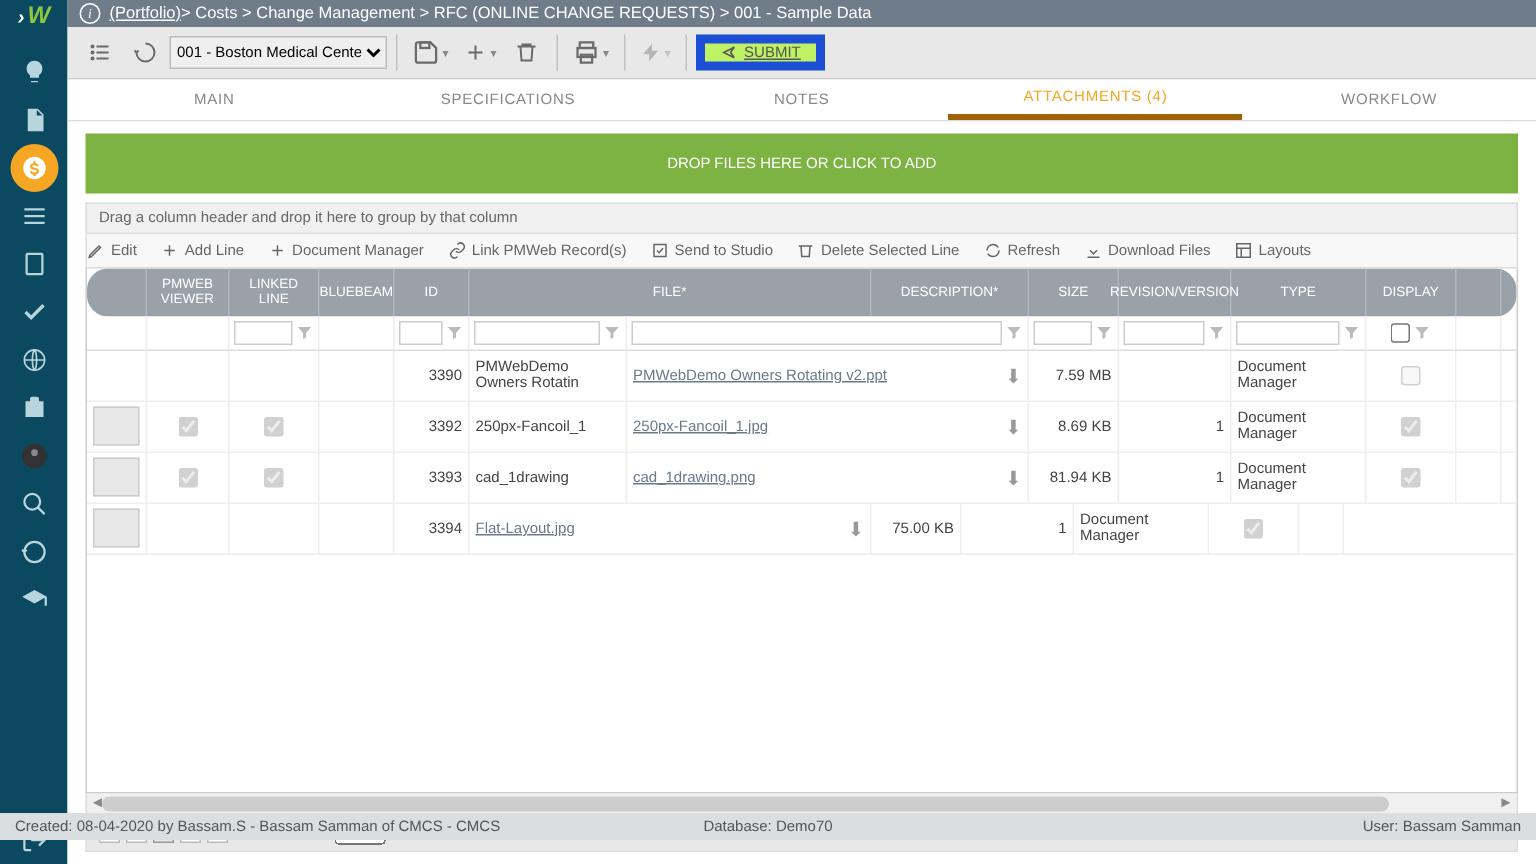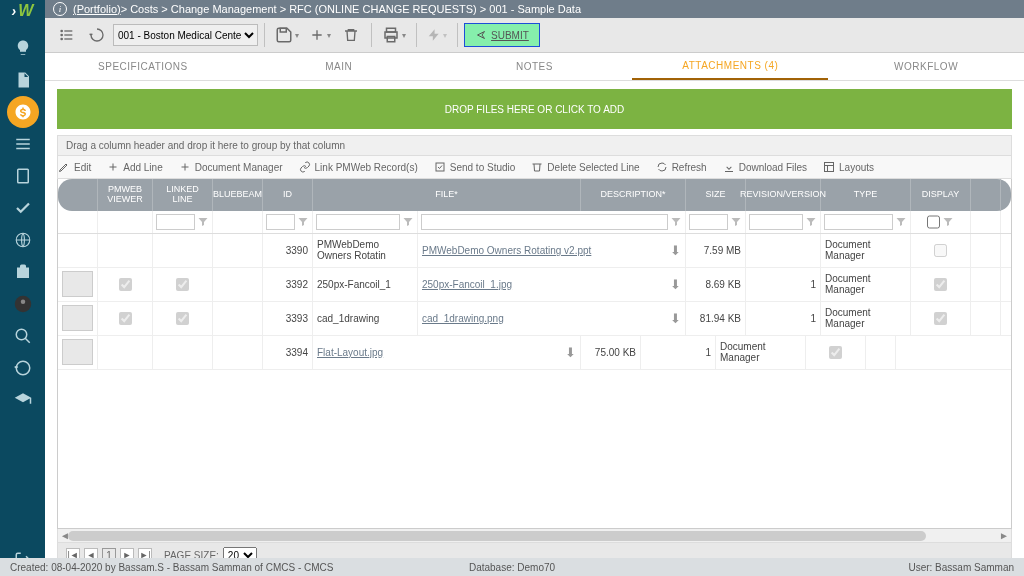--- a/index.html
+++ b/index.html
@@ -15,26 +15,26 @@
 .main { position: absolute; left: 45px; top: 0; right: 0; height: 576px; display: flex; flex-direction: column; }
 
 .breadcrumb-bar { background: #6f7d8a; color: #fff; height: 18px; display: flex; align-items: center; padding: 0 8px; font-size: 11px; }
 .breadcrumb-info { width: 14px; height: 14px; border: 1px solid #fff; border-radius: 50%; display: flex; align-items: center; justify-content: center; font-size: 9px; margin-right: 6px; font-style: italic; font-family: serif; }
 .breadcrumb-link { text-decoration: underline; }
 
 .toolbar { background: #e8e8e8; height: 35px; display: flex; align-items: center; padding: 0 8px; gap: 2px; border-bottom: 1px solid #ccc; }
 .toolbar-btn { height: 28px; min-width: 28px; display: flex; align-items: center; justify-content: center; color: #6a6a6a; cursor: pointer; padding: 0 4px; }
 .toolbar-sep { width: 1px; height: 24px; background: #c0c0c0; margin: 0 4px; }
 .toolbar-select { height: 22px; font-size: 10px; width: 145px; border: 1px solid #bbb; }
-.submit-btn { height: 24px; border: 1px solid #1d4ed8; background: #86efac; padding: 0 10px; display: flex; align-items: center; gap: 4px; font-size: 10px; cursor: pointer; color: #555; text-decoration: underline; }
+.submit-btn { height: 24px; border: 6px solid #1d4ed8; background: #bef264; padding: 0 10px; display: flex; align-items: center; gap: 4px; font-size: 10px; cursor: pointer; color: #555; text-decoration: underline; }
 .caret { font-size: 8px; margin-left: 2px; color: #888; }
 
 .tabs { background: #fff; height: 28px; display: flex; border-bottom: 1px solid #ddd; }
 .tab { flex: 1; display: flex; align-items: center; justify-content: center; font-size: 10px; color: #888; cursor: pointer; letter-spacing: 0.5px; }
-.tab.active { color: #f5a623; border-bottom: 2px solid #a16207; }
+.tab.active { color: #f5a623; border-bottom: 4px solid #a16207; }
 
 .content { flex: 1; padding: 8px 12px; background: #fff; display: flex; flex-direction: column; overflow: hidden; }
 .dropzone { background: #7cb342; color: #fff; height: 40px; display: flex; align-items: center; justify-content: center; font-size: 10px; margin-bottom: 6px; }
 .group-bar { background: #f0f0f0; border: 1px solid #ddd; padding: 4px 8px; font-size: 10px; color: #666; }
 
 .action-bar { background: #f8f8f8; border: 1px solid #ddd; border-top: none; padding: 5px 0; display: flex; gap: 16px; align-items: center; }
 .action-btn { display: flex; align-items: center; gap: 4px; color: #666; font-size: 10px; cursor: pointer; }
 .action-icon { width: 12px; height: 12px; display: inline-flex; }
 
 .grid { border: 1px solid #ccc; border-top: none; flex: 1; overflow: hidden; display: flex; flex-direction: column; }
@@ -61,21 +61,21 @@
 
 .hscroll { height: 14px; background: #f0f0f0; border: 1px solid #ddd; border-top: none; position: relative; }
 .hscroll-thumb { position: absolute; left: 10px; width: 90%; top: 2px; height: 10px; background: #ccc; border-radius: 5px; }
 .hscroll-arrow { position: absolute; top: 2px; width: 10px; height: 10px; color: #888; font-size: 10px; line-height: 10px; }
 
 .pager { background: #e8e8e8; border: 1px solid #ddd; border-top: none; padding: 4px 8px; display: flex; align-items: center; gap: 4px; font-size: 10px; color: #666; }
 .pager-btn { width: 14px; height: 14px; border: 1px solid #bbb; background: #fff; display: flex; align-items: center; justify-content: center; font-size: 9px; cursor: pointer; }
 .page-num { width: 14px; height: 14px; border: 1px solid #999; display: flex; align-items: center; justify-content: center; }
 .pager-sel { height: 16px; font-size: 10px; }
 
-.footer { position: absolute; bottom: 0; left: 0; right: 0; height: 18px; background: #dadee1; display: flex; align-items: center; justify-content: space-between; padding: 0 10px; font-size: 10px; color: #555; }
+.footer { position: absolute; bottom: 16px; left: 0; right: 0; height: 18px; background: #dadee1; display: flex; align-items: center; justify-content: space-between; padding: 0 10px; font-size: 10px; color: #555; }
 .footer span:nth-child(2), .footer span:nth-child(3) { flex: 1; text-align: center; }
 .footer span:first-child { flex: 1; }
 .footer span:last-child { flex: 1; text-align: right; }
 
 svg { display: block; }
 </style>
 </head>
 <body>
 
 <div class="sidebar">
@@ -215,22 +215,22 @@
     <div class="toolbar-sep"></div>
     <button class="submit-btn">
         <svg width="12" height="12" viewBox="0 0 24 24" fill="none" stroke="currentColor" stroke-width="2">
           <path d="M5 12l14-7-5 7 5 7z"></path>
         </svg>
         <span>SUBMIT</span>
       </button>
   </div>
 
   <div class="tabs">
+    <div class="tab">MAIN</div>
     <div class="tab">SPECIFICATIONS</div>
-    <div class="tab">MAIN</div>
     <div class="tab">NOTES</div>
     <div class="tab active">ATTACHMENTS (4)</div>
     <div class="tab">WORKFLOW</div>
   </div>
 
   <div class="content">
     <div class="dropzone">DROP FILES HERE OR CLICK TO ADD</div>
     <div class="group-bar">Drag a column header and drop it here to group by that column</div>
 
     <div class="action-bar">

